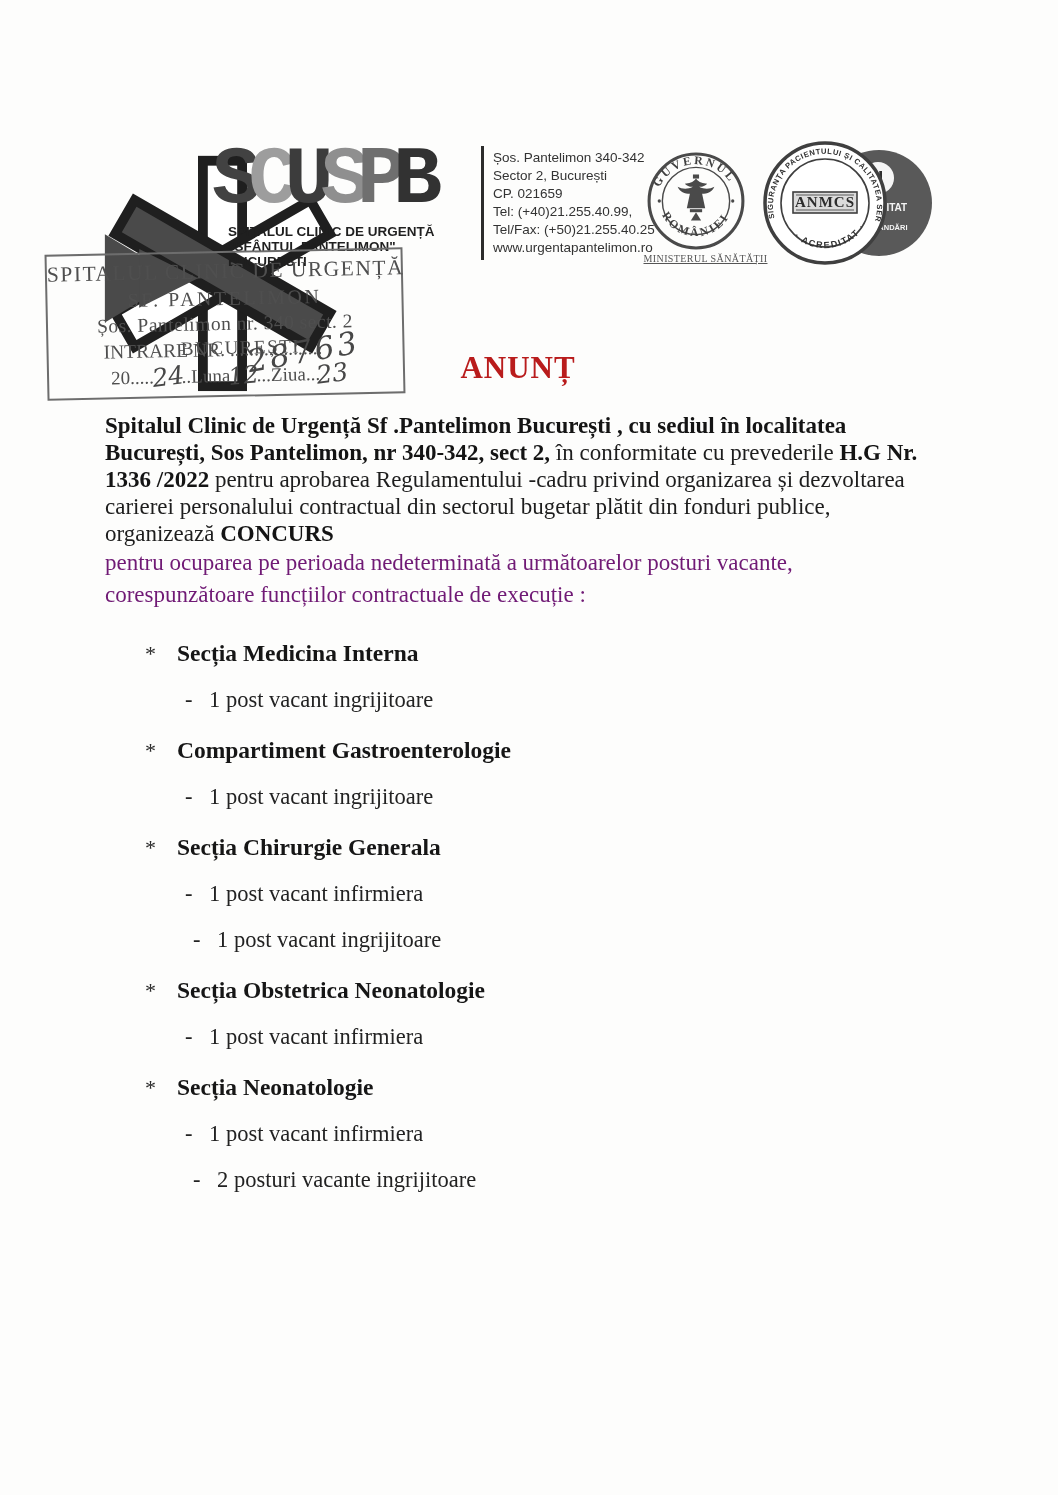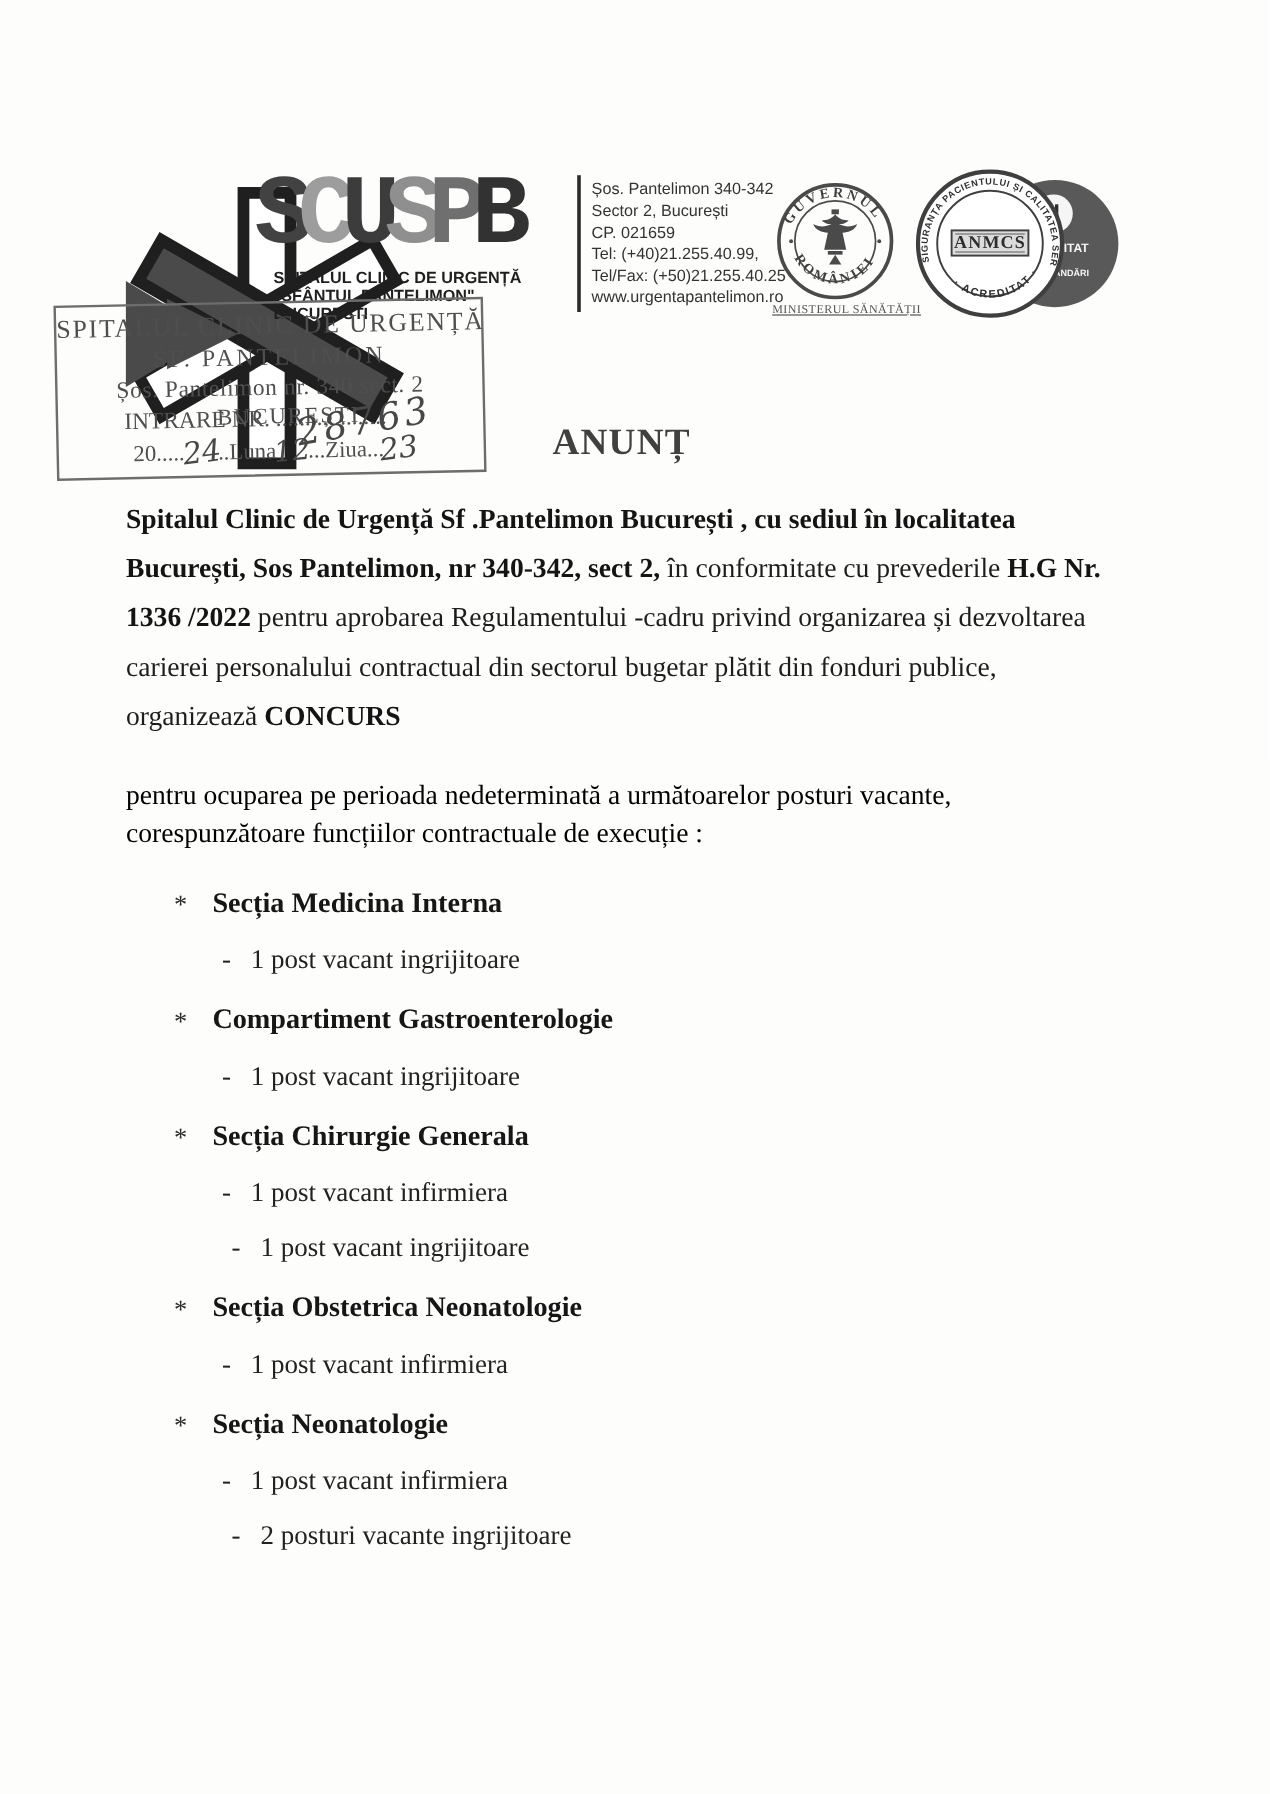--- a/index.html
+++ b/index.html
@@ -79,26 +79,26 @@
   .hand-nr{
     position:absolute;left:198px;top:82px;font-size:31px;transform:rotate(-9deg);
     letter-spacing:3px;
   }
   .hand-year{font-size:25px;transform:rotate(-6deg) translateY(2px);margin:0 -2px;}
   .hand-luna{font-size:24px;transform:rotate(-4deg) translateY(2px);margin:0 -2px;}
   .hand-ziua{font-size:25px;transform:rotate(-6deg) translateY(2px);margin-left:-4px;}
   
   .doc-title{
     position:absolute;left:0;top:350px;width:1036px;text-align:center;
-    font-size:31px;font-weight:700;letter-spacing:1px;color:#404040;font-family:Liberation Serif, serif;
+    font-size:31px;font-weight:700;letter-spacing:1px;color:#b91c1c;font-family:Liberation Serif, serif;
   }
   .body-text{position:absolute;left:105px;top:412px;width:838px;}
-  .p1{font-size:23px;line-height:41px;color:#1d1d1d;}
+  .p1{font-size:23px;line-height:27px;color:#1d1d1d;}
   .p1 b{color:#141414;}
-  .p2{font-size:23px;line-height:31.5px;color:#000000;margin-top:30px;}
+  .p2{font-size:23px;line-height:31.5px;color:#701a75;}
   .list{margin-top:28px;}
   .section-row{margin-top:20px;display:flex;font-size:23.5px;line-height:31px;}
   .section-row .ast{width:32px;padding-left:40px;font-size:22px;color:#2a2a2a;}
   .section-row .sname{font-weight:700;color:#161616;}
   .post-row{margin-top:15px;display:flex;font-size:22.5px;line-height:31px;color:#222;}
   .post-row .dash{width:24px;padding-left:80px;}
   .post-row.indent2 .dash{padding-left:88px;}
 </style>
 </head>
 <body>

